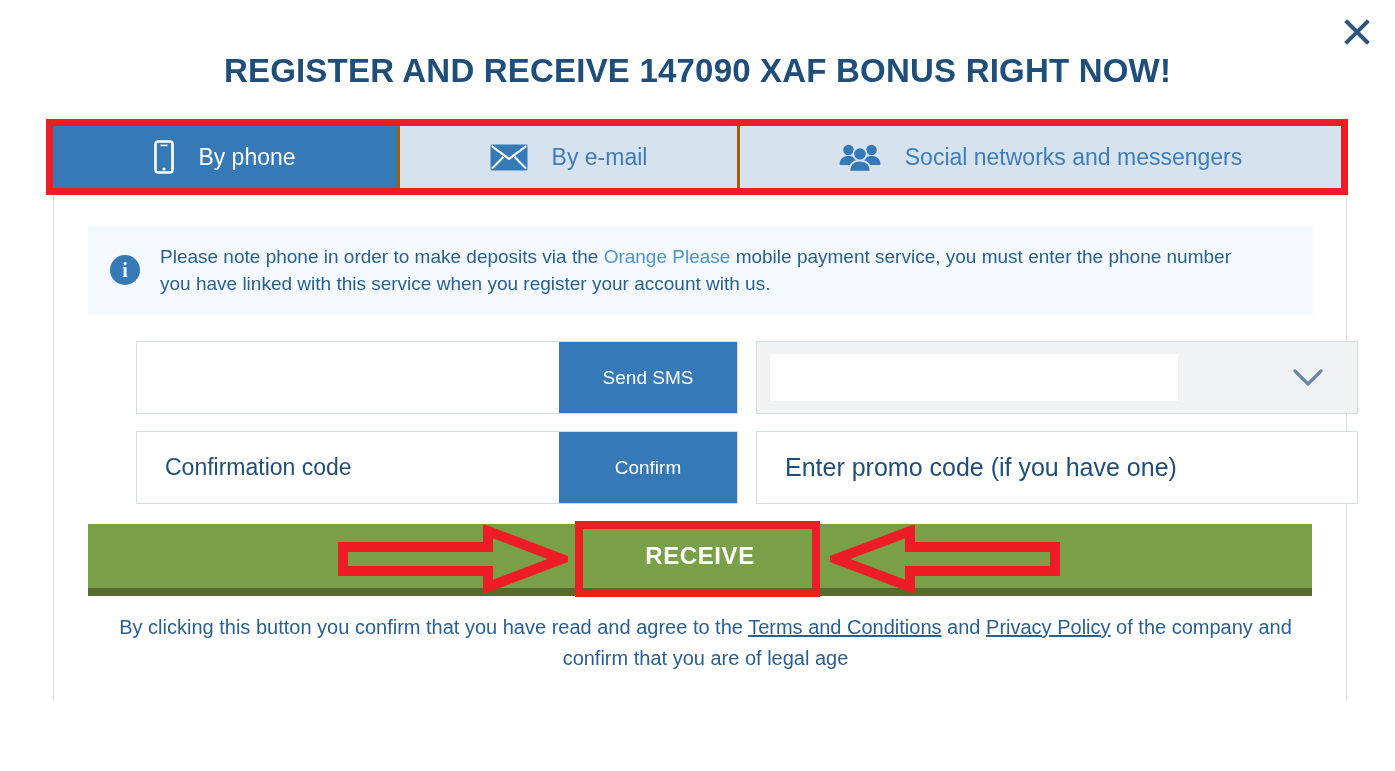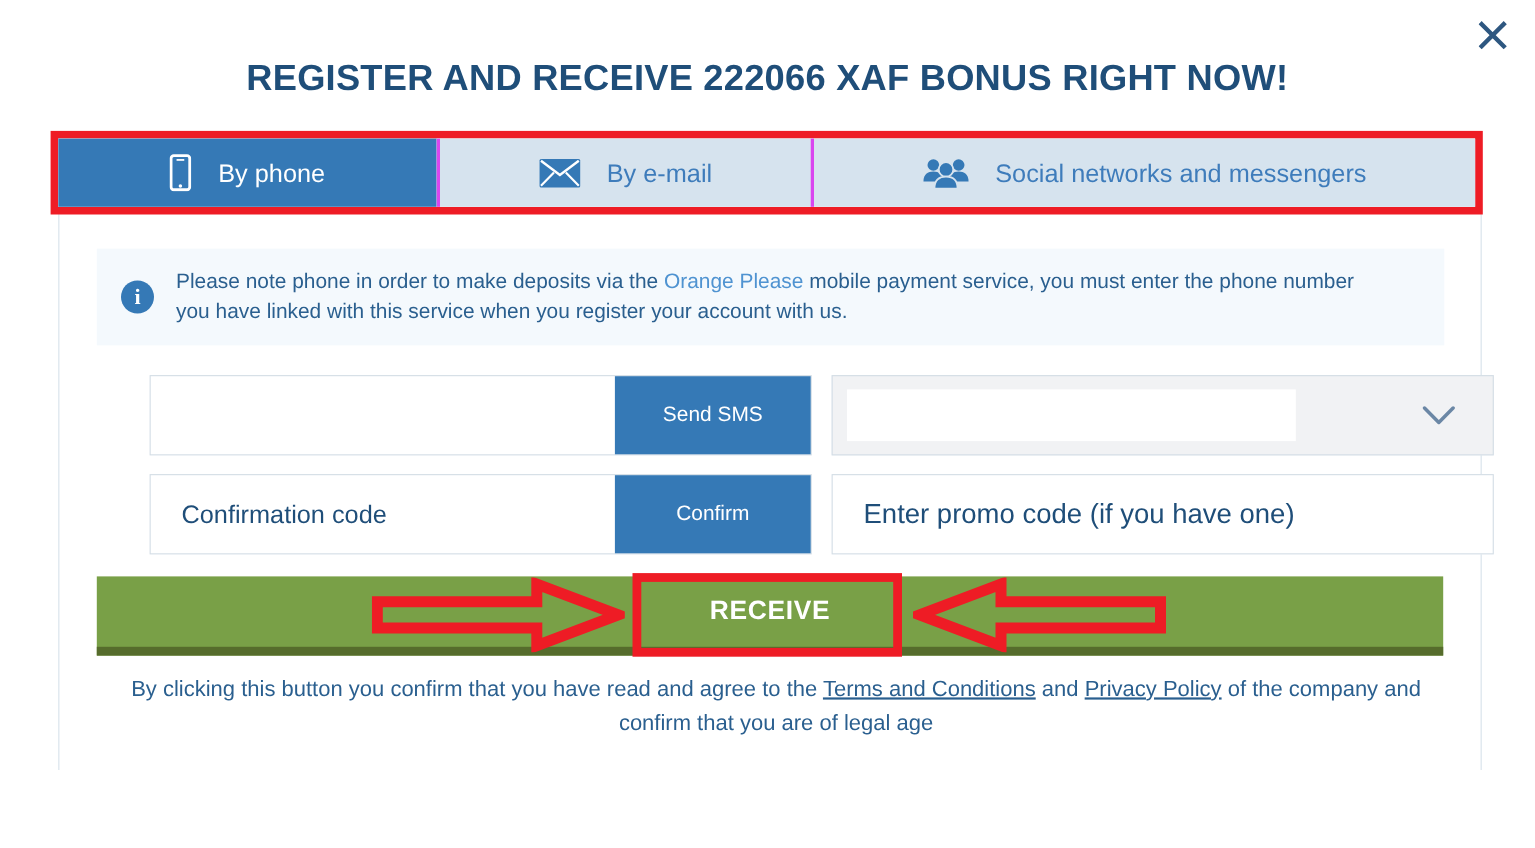--- a/index.html
+++ b/index.html
@@ -86,21 +86,21 @@
     background: #d6e3ee;
     color: #3e7cbb;
     font-size: 23px;
     white-space: nowrap;
   }
   .tab.active {
     background: #3579b6;
     color: #ffffff;
     font-weight: normal;
   }
-  .tab + .tab { border-left: 3px solid #d946ef; }
+  .tab + .tab { border-left: 3px solid #a16207; }
   .tab-phone { width: 344px; }
   .tab-email { width: 340px; }
   .tab-social { flex: 1; }
   .tab-ico { display: flex; align-items: center; }
 
   
   .notice {
     position: absolute;
     left: 88px;
     top: 226px;
@@ -291,21 +291,21 @@
 <body>
 
 <div class="close-btn">
   <span>
     <svg width="26" height="26" viewBox="0 0 26 26">
       <path d="M3 3 L23 23 M23 3 L3 23" stroke="#2e5780" stroke-width="4" stroke-linecap="square" fill="none"></path>
     </svg>
   </span>
 </div>
 
-<div class="modal-title">REGISTER AND RECEIVE 222066 XAF BONUS RIGHT NOW!</div>
+<div class="modal-title">REGISTER AND RECEIVE 147090 XAF BONUS RIGHT NOW!</div>
 
 <div class="panel"></div>
 
 <div class="tabs-wrap">
   <div class="tabs">
 
     <div class="tab tab-phone active">
       <span class="tab-ico">
         <svg width="20" height="34" viewBox="0 0 20 34">
           <rect x="1.5" y="1.5" width="17" height="31" rx="2.5" ry="2.5" fill="none" stroke="#ffffff" stroke-width="2.6"></rect>

